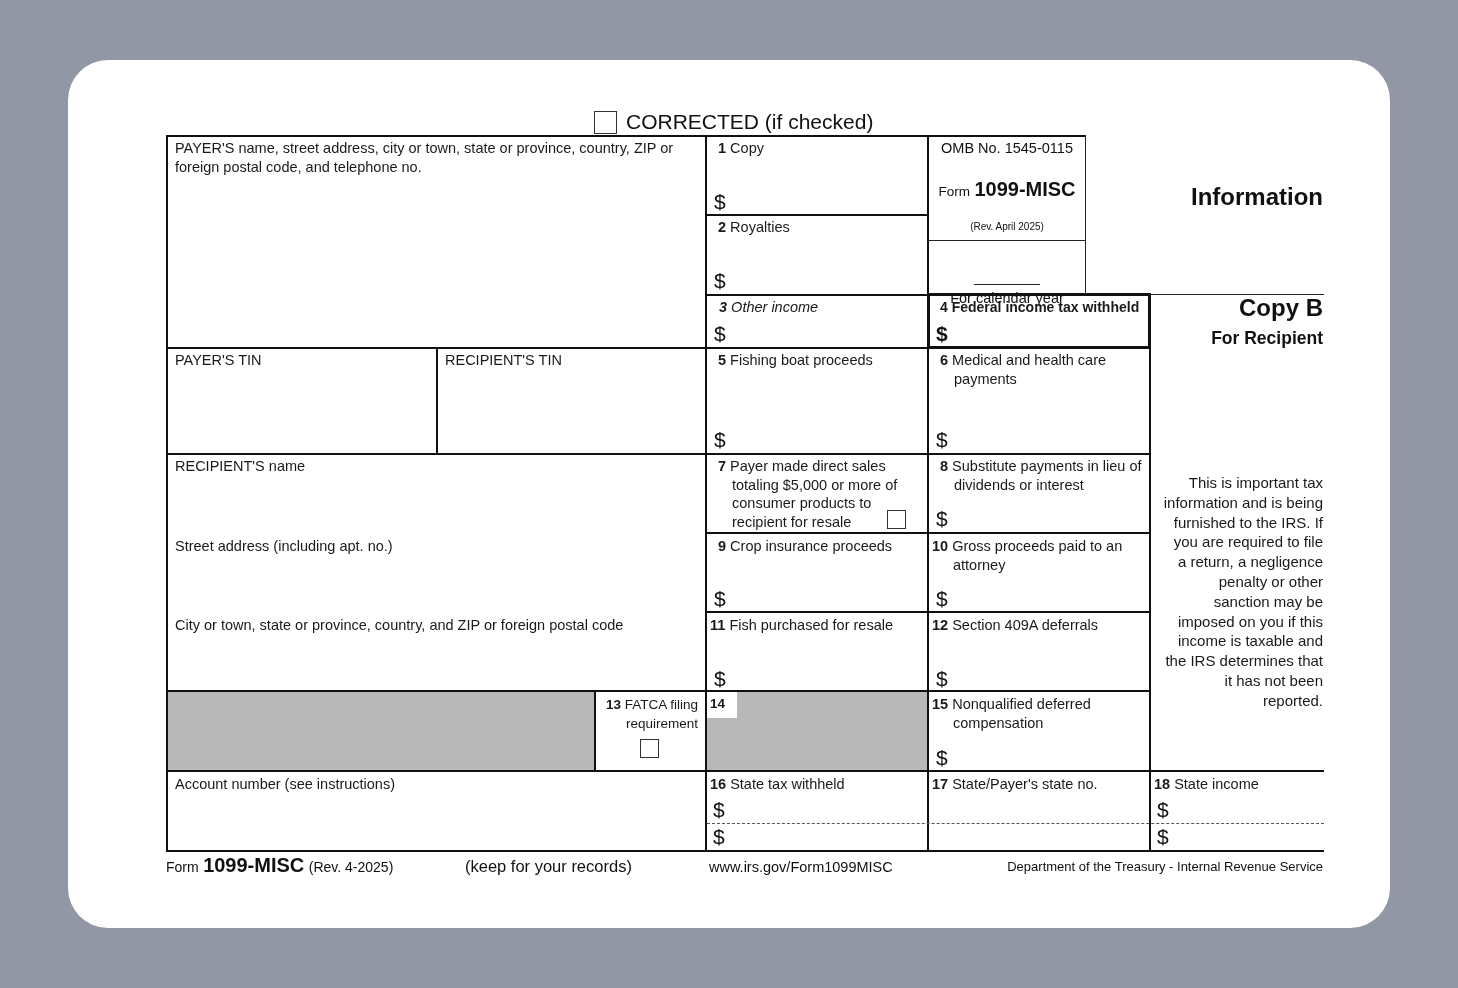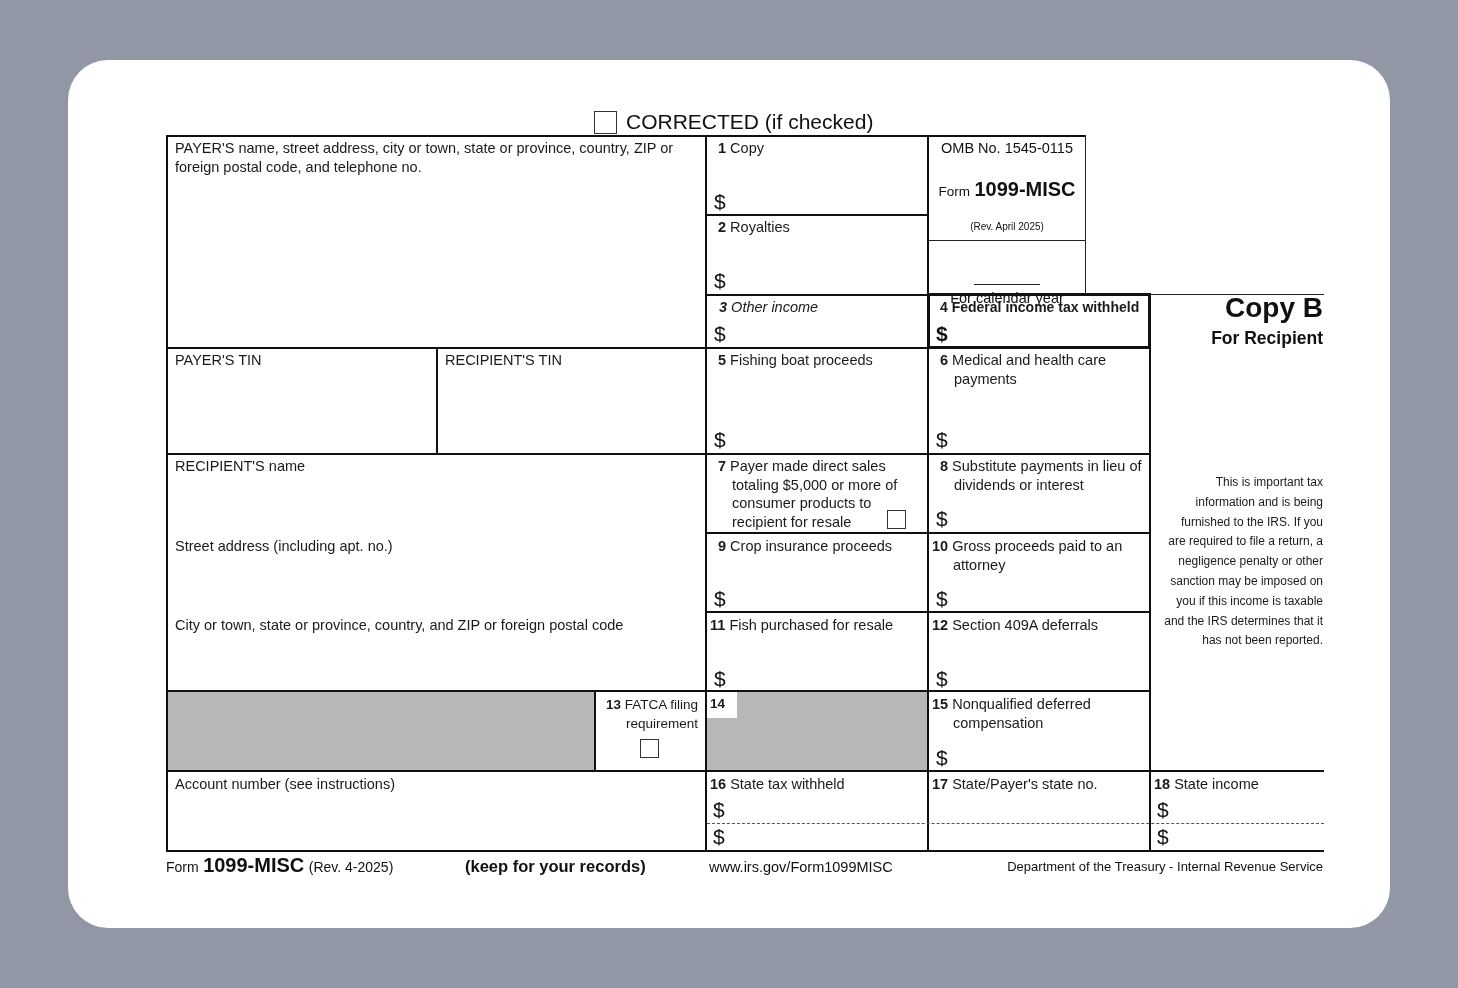--- a/index.html
+++ b/index.html
@@ -164,32 +164,33 @@
 
 <div class="abs lbl" style="left:932px;top:695px;width:210px;padding-left:21px;text-indent:-21px;"><b>15</b> <span>Nonqualified deferred compensation</span></div>
 <div class="dollar" style="left:936px;top:747px;">$</div>
 <div class="input-area" style="left:955px;top:740px;width:188px;height:28px;"></div>
 
 <div class="abs lbl" style="left:932px;top:775px;"><b>17</b> <span>State/Payer's state no.</span></div>
 <div class="input-area" style="left:932px;top:797px;width:214px;height:24px;"></div>
 <div class="input-area" style="left:932px;top:826px;width:214px;height:22px;"></div>
 
 <div class="abs" style="left:1100px;top:181px;width:223px;text-align:right;font-size:24px;line-height:31px;font-weight:700;">
+  <div>Information</div>
 </div>
-<div class="abs" style="left:1152px;top:296px;width:171px;text-align:right;font-size:28px;line-height:24px;font-weight:700;">Copy B</div>
+<div class="abs" style="left:1152px;top:296px;width:171px;text-align:right;font-size:24px;line-height:24px;font-weight:700;">Copy B</div>
 <div class="abs" style="left:1152px;top:327px;width:171px;text-align:right;font-size:17.5px;line-height:22px;font-weight:700;">For Recipient</div>
 
-<div class="abs" style="left:1162px;top:473px;width:161px;text-align:right;font-size:12px;line-height:19.8px;color:#1a1a1a;">This is important tax information and is being furnished to the IRS. If you are required to file a return, a negligence penalty or other sanction may be imposed on you if this income is taxable and the IRS determines that it has not been reported.</div>
+<div class="abs" style="left:1162px;top:473px;width:161px;text-align:right;font-size:15px;line-height:19.8px;color:#1a1a1a;">This is important tax information and is being furnished to the IRS. If you are required to file a return, a negligence penalty or other sanction may be imposed on you if this income is taxable and the IRS determines that it has not been reported.</div>
 
 <div class="abs lbl" style="left:1154px;top:775px;"><b>18</b> <span>State income</span></div>
 <div class="dollar" style="left:1157px;top:799px;">$</div>
 <div class="input-area" style="left:1175px;top:797px;width:148px;height:24px;"></div>
 <div class="dollar" style="left:1157px;top:826px;">$</div>
 <div class="input-area" style="left:1175px;top:826px;width:148px;height:22px;"></div>
 
 <div class="abs" style="left:166px;top:852px;white-space:nowrap;line-height:26px;">
   <span style="font-size:14px;">Form</span>
   <span style="font-size:20px;font-weight:700;">1099-MISC</span>
   <span style="font-size:14px;">(Rev. 4-2025)</span>
 </div>
-<div class="abs" style="left:465px;top:856px;font-size:16.5px;line-height:20px;white-space:nowrap;font-weight:bold;">(keep for your records)</div>
+<div class="abs" style="left:465px;top:856px;font-size:16.5px;line-height:20px;white-space:nowrap;">(keep for your records)</div>
 <div class="abs" style="left:709px;top:858px;font-size:14.5px;line-height:18px;white-space:nowrap;">www.irs.gov/Form1099MISC</div>
 <div class="abs" style="left:949px;top:858px;width:374px;text-align:right;font-size:13px;line-height:18px;white-space:nowrap;">Department of the Treasury - Internal Revenue Service</div>
 
 </body></html>

